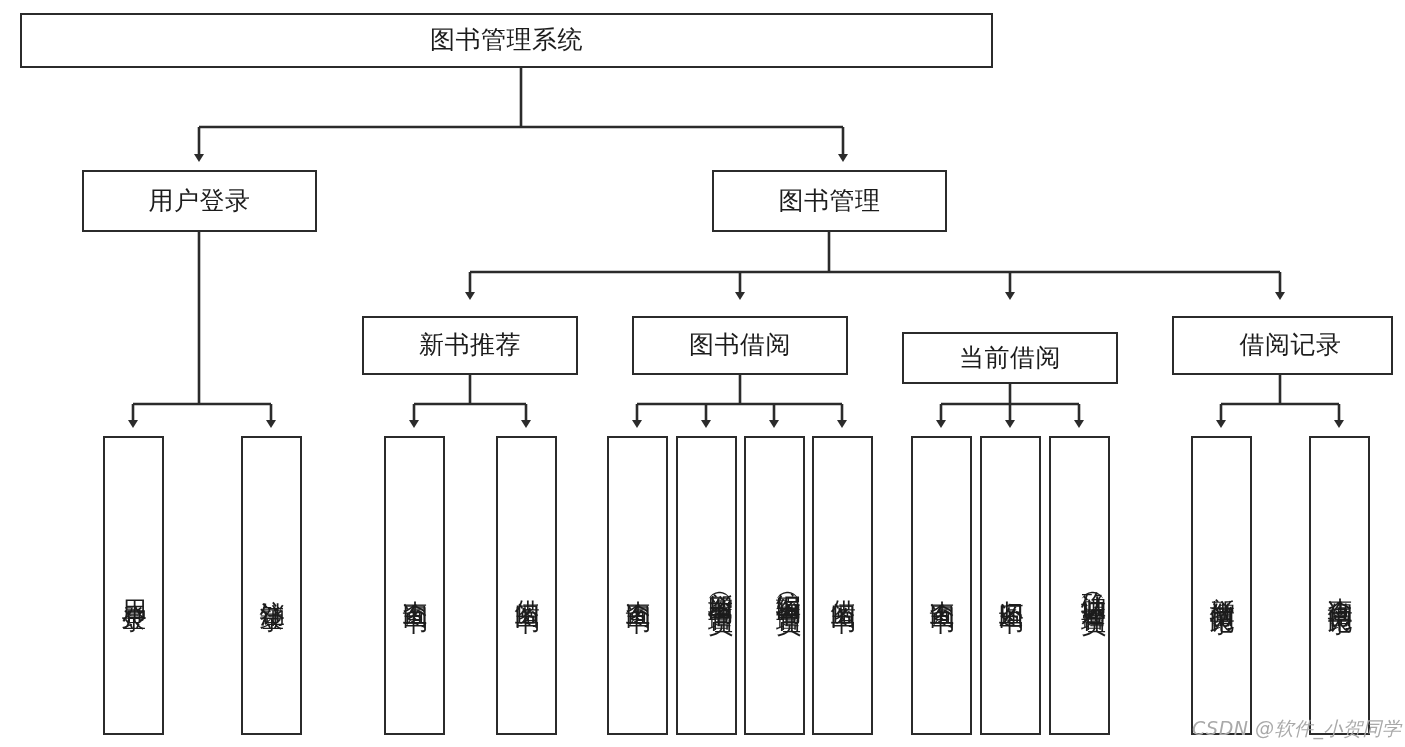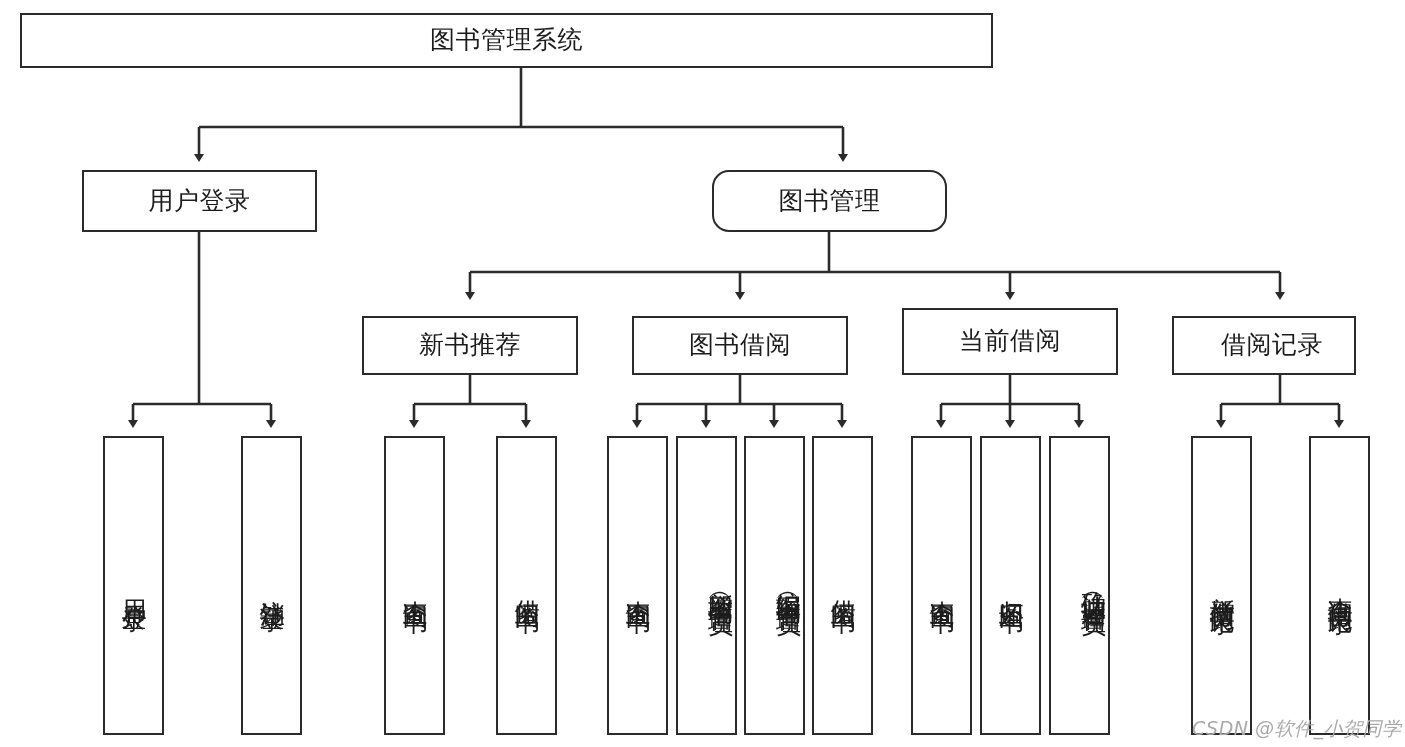--- a/index.html
+++ b/index.html
@@ -120,34 +120,34 @@
     </g>
   </svg>
 
   <div class="node horiz" style="left:20px; top:13px; width:973px; height:55px;">
     <span>图书管理系统</span>
   </div>
 
   <div class="node horiz" style="left:82px; top:170px; width:235px; height:62px;">
     <span>用户登录</span>
   </div>
-  <div class="node horiz" style="left:712px; top:170px; width:235px; height:62px;border-radius:17px;">
+  <div class="node horiz" style="left:712px; top:170px; width:235px; height:62px;">
     <span>图书管理</span>
   </div>
 
   <div class="node horiz" style="left:632px; top:316px; width:216px; height:59px;">
     <span>图书借阅</span>
   </div>
   <div class="node horiz" style="left:362px; top:316px; width:216px; height:59px;">
     <span>新书推荐</span>
   </div>
-  <div class="node horiz" style="left:902px; top:308px; width:216px; height:67px;align-items:center;">
+  <div class="node horiz" style="left:902px; top:332px; width:216px; height:52px;align-items:center;">
     <span>当前借阅</span>
   </div>
-  <div class="node horiz" style="left:1172px; top:316px; width:184px; height:59px;padding-left:16px;">
+  <div class="node horiz" style="left:1172px; top:316px; width:221px; height:59px;padding-left:16px;">
     <span>借阅记录</span>
   </div>
 
   <div class="node vert mid-align" style="left:103px; top:436px; width:61px; height:299px;">
     <span>用户登录</span>
   </div>
   <div class="node vert mid-align" style="left:241px; top:436px; width:61px; height:299px;">
     <span>注销登录</span>
   </div>
 

